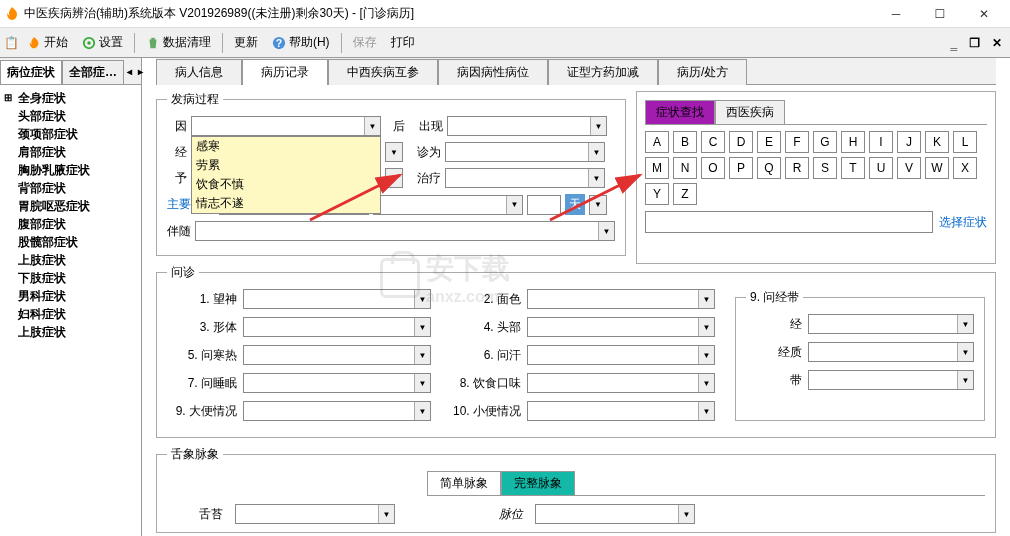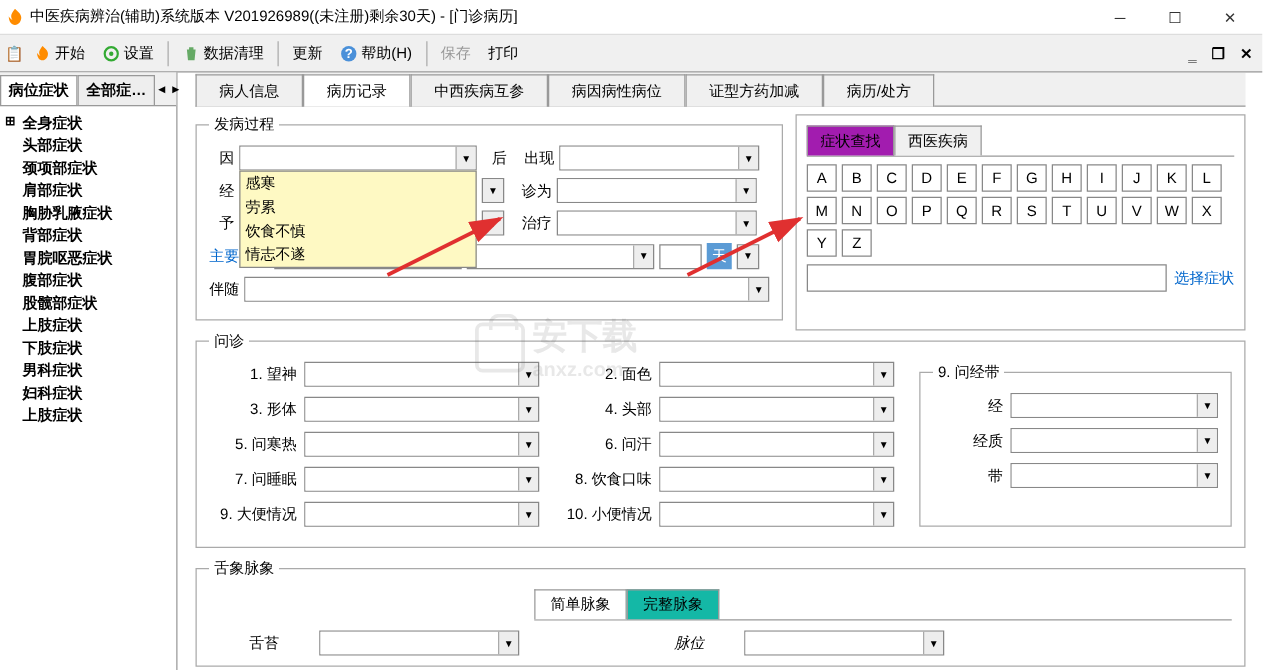--- a/index.html
+++ b/index.html
@@ -391,21 +391,21 @@
         </fieldset>
       </div>
     </fieldset>
 
     <fieldset>
       <legend>舌象脉象</legend>
       <div class="sub-tabs">
         <div class="sub-tab active">简单脉象</div>
         <div class="sub-tab">完整脉象</div>
       </div>
-      <div style="display:flex; gap:32px; align-items:center;">
+      <div style="display:flex; gap:12px; align-items:center;">
         <span class="lbl2">舌苔</span>
         <div class="combo" style="width:160px;">
             <input style="">
             <div class="arr">▼</div>
           </div>
         <span class="lbl2" style="margin-left:60px;font-style:italic;">脉位</span>
         <div class="combo" style="width:160px;">
             <input style="">
             <div class="arr">▼</div>
           </div>

